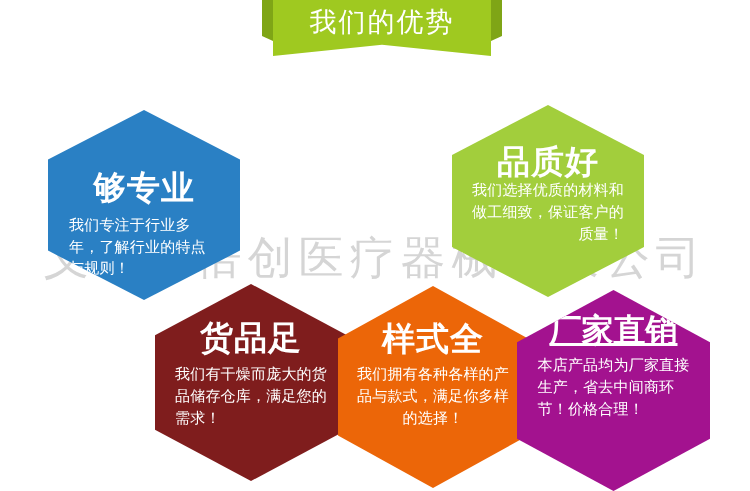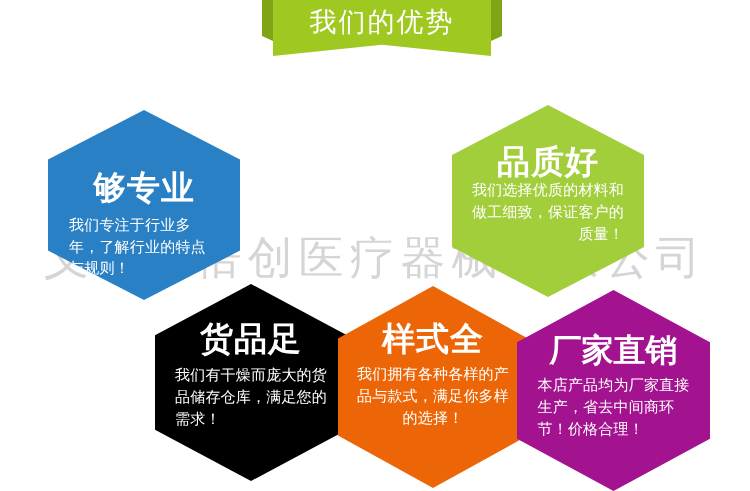--- a/index.html
+++ b/index.html
@@ -126,21 +126,21 @@
     background: #ec6608;
   }
   #hex-orange .hex-title { font-size: 33px; margin-top: 36px; }
   #hex-orange .hex-body  { width: 152px; margin-top: 8px; text-align: center; }
 
   
   #hex-purple {
     left: 517px; top: 290px; width: 193px; height: 201px;
     background: #a3128f;
   }
-  #hex-purple .hex-title { font-size: 32px; margin-top: 44px; letter-spacing: 0px; }
+  #hex-purple .hex-title { font-size: 32px; margin-top: 24px; letter-spacing: 0px; text-decoration: underline; }
   #hex-purple .hex-body  { width: 152px; margin-top: 8px; }
 
   
   .watermark {
     position: absolute;
     left: 0;
     top: 228px;
     width: 750px;
     text-align: center;
     font-size: 45px;
@@ -170,21 +170,21 @@
     <div class="hex-title">够专业</div>
     <div class="hex-body">我们专注于行业多年，了解行业的特点与规则！</div>
   </div>
 
 
   <div class="hex" id="hex-lgreen" style="background: rgb(162, 206, 60);">
     <div class="hex-title">品质好</div>
     <div class="hex-body">我们选择优质的材料和做工细致，保证客户的质量！</div>
   </div>
 
-  <div class="hex" id="hex-green" style="background: #000000;">
+  <div class="hex" id="hex-green" style="background: #7f1d1d; font-family: Liberation Serif, serif;">
     <div class="hex-title">货品足</div>
     <div class="hex-body">我们有干燥而庞大的货品储存仓库，满足您的需求！</div>
   </div>
 
   <div class="hex" id="hex-orange" style="background: rgb(236, 102, 8);">
     <div class="hex-title">样式全</div>
     <div class="hex-body">我们拥有各种各样的产品与款式，满足你多样的选择！</div>
   </div>
 
   <div class="hex" id="hex-purple" style="background: rgb(163, 18, 143);">

